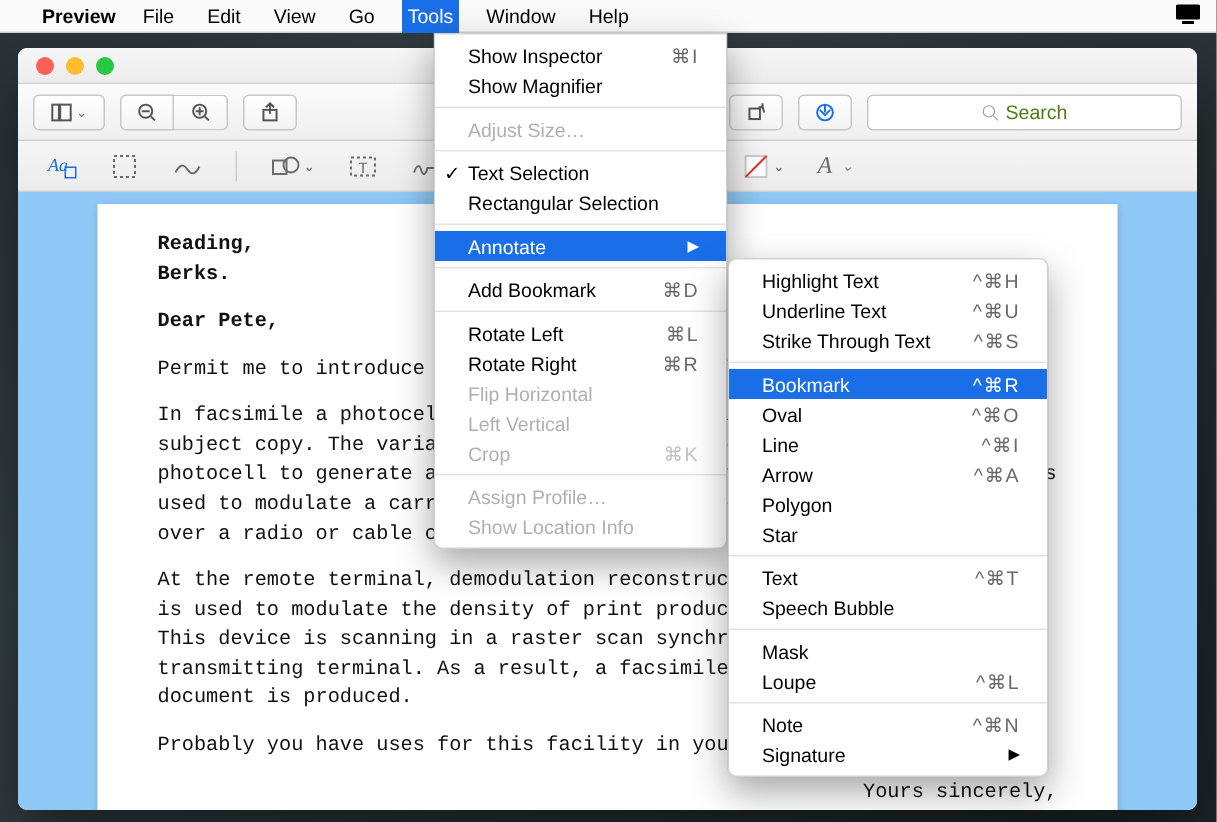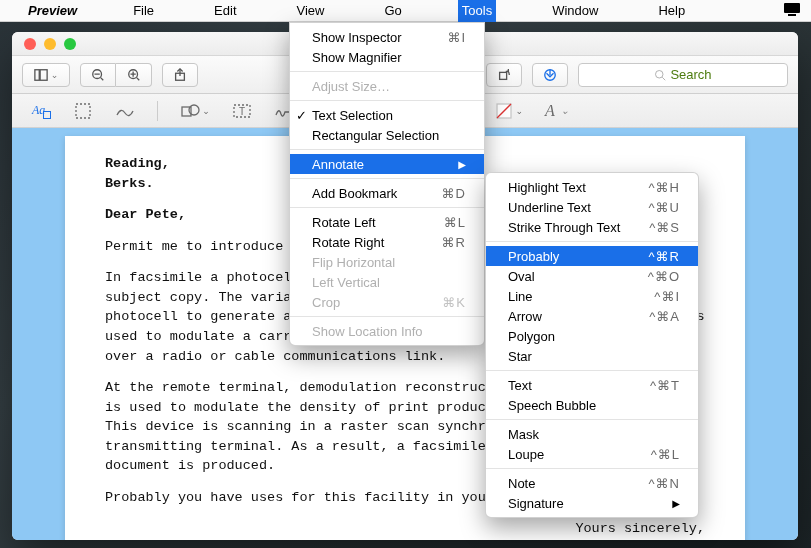--- a/index.html
+++ b/index.html
@@ -2,22 +2,22 @@
 <html><head>
 <meta charset="utf-8">
 <style>
   * { margin: 0; padding: 0; box-sizing: border-box; }
   body { font-family: -apple-system, "Helvetica Neue", Arial, sans-serif; font-size: 13px; width: 811px; height: 548px; overflow: hidden; background: #3a3a3a; }
 
   .desktop { position: relative; width: 811px; height: 548px; background: linear-gradient(135deg,#2a3338 0%,#364146 30%,#2b3437 60%,#1d2528 100%); }
 
   .menubar { position: absolute; top:0; left:0; right:0; height:22px; background:#fafafa; display:flex; align-items:center; padding:0 10px 0 14px; font-size:13px; color:#000; border-bottom:1px solid #d0d0d0; z-index:50;}
   .menubar .apple { margin-right:14px; font-size:14px; }
-  .menubar .appname { font-weight:600; margin-right:14px;font-style:italic; }
-  .menubar .mitem { margin-right:14px; padding:0 4px; line-height:22px; height:22px; display:inline-block;margin-left:38px; }
+  .menubar .appname { font-weight:600; margin-right:14px; }
+  .menubar .mitem { margin-right:14px; padding:0 4px; line-height:22px; height:22px; display:inline-block; }
   .menubar .mitem.open { background:#1a6fe8; color:#fff; }
   .menubar .right { margin-left:auto; display:flex; align-items:center; gap:16px; }
 
   .window { position:absolute; left:12px; top:32px; width:786px; height:508px; background:#ececec; border-radius:6px; box-shadow:0 20px 50px rgba(0,0,0,.5); overflow:hidden;}
   .titlebar { height:24px; display:flex; align-items:center; padding:0 8px; background:linear-gradient(#f7f7f7,#ececec); border-bottom:1px solid #d7d7d7; position:relative;}
   .traffic { display:flex; gap:8px; margin-left:4px;}
   .traffic span { width:12px; height:12px; border-radius:6px; display:inline-block;}
   .tl-close{background:#ff5f57;} .tl-min{background:#febc2e;} .tl-max{background:#28c840;}
   .wintitle { position:absolute; left:50%; transform:translateX(-50%); color:#6a6a6a; font-size:13px; display:flex; align-items:center; gap:4px;}
   .wintitle .chev{font-size:10px; color:#9a9a9a;}
@@ -283,40 +283,43 @@
       </div>
     <div class="row disabled">
         <span>Left Vertical</span>
       </div>
     <div class="row disabled">
         <span>Crop</span>
         <span class="sc">⌘K</span>
       </div>
     <hr>
     <div class="row disabled">
+        <span>Assign Profile…</span>
+      </div>
+    <div class="row disabled">
         <span>Show Location Info</span>
       </div>
   </div>
 
   <div class="menu sub" style="left:485px; top:172px; width:214px;">
     <div class="row">
         <span>Highlight Text</span>
         <span class="sc">^⌘H</span>
       </div>
     <div class="row">
         <span>Underline Text</span>
         <span class="sc">^⌘U</span>
       </div>
     <div class="row">
         <span>Strike Through Text</span>
         <span class="sc">^⌘S</span>
       </div>
     <hr>
     <div class="row hl">
-        <span>Probably</span>
+        <span>Bookmark</span>
         <span class="sc">^⌘R</span>
       </div>
     <div class="row">
         <span>Oval</span>
         <span class="sc">^⌘O</span>
       </div>
     <div class="row">
         <span>Line</span>
         <span class="sc">^⌘I</span>
       </div>

